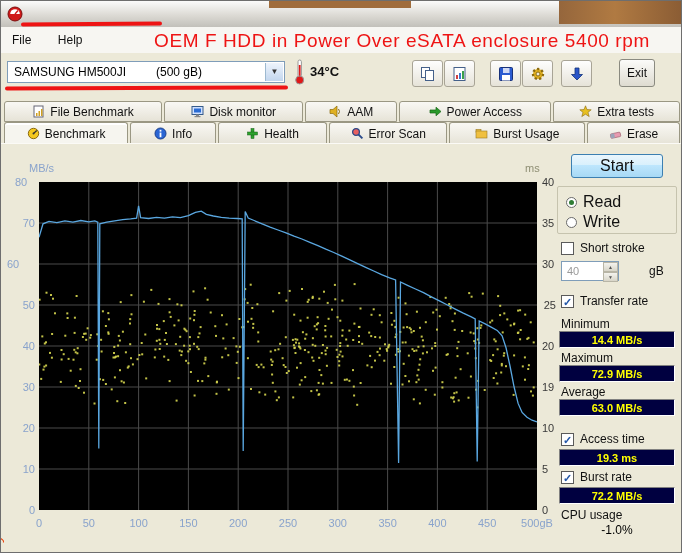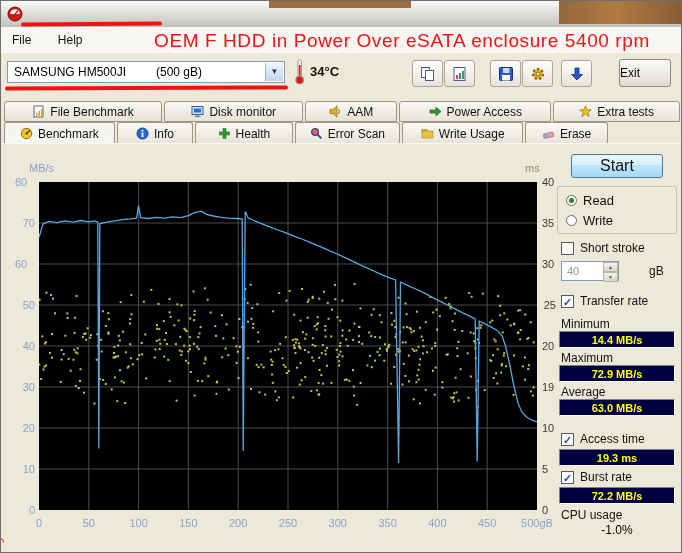--- a/index.html
+++ b/index.html
@@ -24,43 +24,43 @@
   .toolbar{position:absolute;left:0;top:52px;width:682px;height:48px;background:#ece9d8;}
   .combo{position:absolute;left:6px;top:8px;width:278px;height:22px;background:#fff;border:1px solid #7f9db9;font-size:12px;box-sizing:border-box;}
   .combo-text{position:absolute;left:6px;top:3px;}
   .combo-detail{position:absolute;left:148px;top:3px;}
   .combo-arrow{position:absolute;right:1px;top:1px;width:17px;height:18px;text-align:center;line-height:18px;font-size:8px;color:#333;
     background:linear-gradient(#eef4fc,#c2d6ee);border-left:1px solid #9db9d0;}
   .thermo{position:absolute;left:292px;top:5px;}
   .temp{position:absolute;left:309px;top:11px;font-size:13px;font-weight:bold;color:#111;}
   .tbtn{position:absolute;top:7px;width:31px;height:27px;border:1px solid #a8a496;border-radius:3px;
     background:linear-gradient(#fefefe,#e6e3d8);display:flex;align-items:center;justify-content:center;box-sizing:border-box;}
-  .exit-btn{position:absolute;left:618px;top:6px;width:52px;height:28px;line-height:26px;font-size:12px;color:#111;
+  .exit-btn{position:absolute;left:618px;top:6px;width:36px;height:28px;text-align:center;line-height:26px;font-size:12px;color:#111;
     border:1px solid #8a8a80;border-radius:3px;background:linear-gradient(#fbfbf9,#dedbd0);box-sizing:border-box;}
   
   .tabs-row1{position:absolute;left:3px;top:100px;width:676px;height:21px;display:flex;gap:2px;}
-  .tabs-row2{position:absolute;left:3px;top:121px;width:604px;height:22px;display:flex;gap:2px;}
+  .tabs-row2{position:absolute;left:3px;top:121px;width:676px;height:22px;display:flex;gap:2px;}
   .tab{flex:1 1 0;display:flex;align-items:center;justify-content:center;gap:5px;font-size:12px;color:#111;
     background:linear-gradient(#f9f8f4,#e6e3d7);border:1px solid #9a9783;border-radius:3px 3px 0 0;box-sizing:border-box;}
   .tabs-row1 .tab{border-bottom:1px solid #9a9783;}
   .tabs-row2 .tab{border-bottom:none;}
   .tab.active{background:#f6f5ef;box-shadow:inset 0 2px 0 #fff;}
   .tab svg{flex:0 0 auto;}
   
   .content{position:absolute;left:0;top:142px;width:682px;height:411px;background:#ece9d8;border-top:1px solid #fbfaf6;}
   #plot{position:absolute;left:38px;top:38px;width:498px;height:328px;}
   #ticks{position:absolute;left:0;top:0;width:682px;height:411px;pointer-events:none;}
   .tick{position:absolute;font-size:11px;line-height:12px;}
   .axis-title{position:absolute;font-size:11px;}
   
   .start-btn{position:absolute;left:570px;top:10px;width:92px;height:24px;text-align:center;line-height:22px;font-size:16px;color:#111;
     border:1px solid #3c7fb1;border-radius:3px;box-sizing:border-box;
     background:linear-gradient(#eaf6fd,#d9f0fc 45%,#bee6fd 46%,#a7d9f5);}
   .groupbox{position:absolute;left:556px;top:42px;width:120px;height:48px;border:1px solid #c6c3ae;border-radius:2px;box-sizing:border-box;}
-  .radio-row{position:absolute;left:8px;display:flex;align-items:center;gap:6px;font-size:13px;color:#111;}
+  .radio-row{position:absolute;left:8px;display:flex;align-items:center;gap:6px;font-size:16px;color:#111;}
   .rb{width:11px;height:11px;border:1px solid #6a6a6a;border-radius:50%;background:#fff;position:relative;box-sizing:border-box;}
   .rb.selected::after{content:"";position:absolute;left:2px;top:2px;width:5px;height:5px;border-radius:50%;background:#2f7d34;}
   .check-row{position:absolute;display:flex;align-items:center;gap:6px;font-size:12px;color:#111;}
   .cb{width:13px;height:13px;border:1px solid #5a5a5a;background:#fff;font-size:11px;line-height:12px;text-align:center;
     color:#2457a8;font-weight:bold;box-sizing:border-box;}
   .plabel{position:absolute;font-size:12px;color:#111;}
   .vbox{position:absolute;width:116px;height:17px;text-align:center;line-height:16px;font-size:11px;font-weight:bold;
     border:1px solid;border-color:#808080 #ffffff #ffffff #808080;box-sizing:border-box;}
   .cpu-val{position:absolute;width:116px;text-align:center;font-size:12px;color:#000;}
   .spinner{position:absolute;left:560px;top:117px;width:58px;height:20px;background:#fff;border:1px solid #7f9db9;box-sizing:border-box;}
@@ -211,21 +211,21 @@
         <circle cx="5" cy="5" r="3.4" fill="#e86060" stroke="#2a4a8a" stroke-width="1.3"></circle>
         <line x1="7.6" y1="7.6" x2="11.4" y2="11.4" stroke="#2a4a8a" stroke-width="2"></line>
       </svg>
       <span>Error Scan</span>
     </div>
     <div class="tab" style="flex-grow:1.15">
       <svg width="13" height="13" viewBox="0 0 13 13">
         <rect x="1" y="2.5" width="5" height="3" fill="#f0c040" stroke="#9a7a20" stroke-width="0.6"></rect>
         <rect x="1" y="4" width="11" height="7" fill="#f0c040" stroke="#9a7a20" stroke-width="0.6"></rect>
       </svg>
-      <span>Write Usage</span>
+      <span>Burst Usage</span>
     </div>
     <div class="tab" style="flex-grow:0.78">
       <svg width="13" height="13" viewBox="0 0 13 13">
         <rect x="1.5" y="6" width="10" height="4.5" rx="1" fill="#e89ab0" stroke="#995566" stroke-width="0.6" transform="rotate(-12 6.5 8)"></rect>
         <rect x="1.5" y="6" width="4" height="4.5" rx="1" fill="#9aa4b8" transform="rotate(-12 6.5 8)"></rect>
       </svg>
       <span>Erase</span>
     </div>
   </div>
 
@@ -752,21 +752,21 @@
         <rect x="87.8" y="184.6" width="2" height="2" fill="#d2d24e" opacity="0.92"></rect>
         <polyline points="0.0,55.3 4.0,41.8 10.0,39.4 17.9,40.6 25.9,38.9 33.9,40.2 41.8,38.5 49.8,39.8 55.8,38.9 58.8,40.2 59.8,266.5 60.8,41.8 67.7,40.2 75.7,38.9 83.7,37.7 91.6,36.9 97.6,36.1 99.6,23.8 101.6,35.7 109.6,36.5 117.5,35.3 125.5,36.1 133.5,34.8 141.4,35.7 149.4,33.6 156.4,30.3 162.3,29.1 167.3,32.4 174.3,34.0 182.3,35.3 190.2,36.1 198.2,36.5 203.2,36.9 204.2,269.0 206.2,29.5 209.2,36.1 215.1,38.5 223.1,41.8 231.1,45.1 239.0,48.0 247.0,50.8 255.0,54.1 262.9,57.0 270.9,60.3 278.9,63.6 286.8,67.2 294.8,70.5 302.8,74.2 310.8,77.9 318.7,81.6 326.7,85.3 334.7,89.0 342.6,92.7 350.6,95.9 356.6,98.0 359.6,280.9 361.5,100.0 368.5,103.3 376.5,107.0 384.5,110.7 392.4,114.8 400.4,118.9 408.4,123.0 416.3,127.1 424.3,131.2 432.3,134.9 436.2,136.9 438.2,279.6 440.2,139.0 446.2,141.9 452.2,145.1 458.2,148.4 463.1,153.8 467.1,166.0 471.1,184.5 475.1,205.0 479.1,221.4 483.1,230.4 488.0,235.3 493.0,238.2 498.0,239.9" fill="none" stroke="#5aa7e0" stroke-width="1.3"></polyline>
       </svg>
     <div id="ticks">
         <div class="tick" style="left: 6px; top: 360px; width: 28px; text-align: right; color: rgb(137, 163, 204);">0</div>
         <div class="tick" style="left: 6px; top: 319px; width: 28px; text-align: right; color: rgb(137, 163, 204);">10</div>
         <div class="tick" style="left: 6px; top: 278px; width: 28px; text-align: right; color: rgb(137, 163, 204);">20</div>
         <div class="tick" style="left: 6px; top: 237px; width: 28px; text-align: right; color: rgb(137, 163, 204);">30</div>
         <div class="tick" style="left: 6px; top: 196px; width: 28px; text-align: right; color: rgb(137, 163, 204);">40</div>
         <div class="tick" style="left: 6px; top: 155px; width: 28px; text-align: right; color: rgb(137, 163, 204);">50</div>
-        <div class="tick" style="left: 6px; top: 114px; width: 28px; text-align: center; color: rgb(137, 163, 204);">60</div>
+        <div class="tick" style="left: 6px; top: 114px; width: 28px; text-align: left; color: rgb(137, 163, 204);">60</div>
         <div class="tick" style="left: 6px; top: 73px; width: 28px; text-align: right; color: rgb(137, 163, 204);">70</div>
         <div class="tick" style="left: 6px; top: 32px; width: 28px; text-align: center; color: rgb(137, 163, 204);">80</div>
         <div class="tick" style="left: 541px; top: 360px; width: 14px; text-align: left; color: rgb(58, 58, 58);">0</div>
         <div class="tick" style="left: 541px; top: 319px; width: 14px; text-align: left; color: rgb(58, 58, 58);">5</div>
         <div class="tick" style="left: 541px; top: 278px; width: 14px; text-align: left; color: rgb(58, 58, 58);">10</div>
         <div class="tick" style="left: 541px; top: 237px; width: 14px; text-align: left; color: rgb(58, 58, 58);">19</div>
         <div class="tick" style="left: 541px; top: 196px; width: 14px; text-align: left; color: rgb(58, 58, 58);">20</div>
         <div class="tick" style="left: 541px; top: 155px; width: 14px; text-align: right; color: rgb(58, 58, 58);">25</div>
         <div class="tick" style="left: 541px; top: 114px; width: 14px; text-align: left; color: rgb(58, 58, 58);">30</div>
         <div class="tick" style="left: 541px; top: 73px; width: 14px; text-align: left; color: rgb(58, 58, 58);">35</div>

